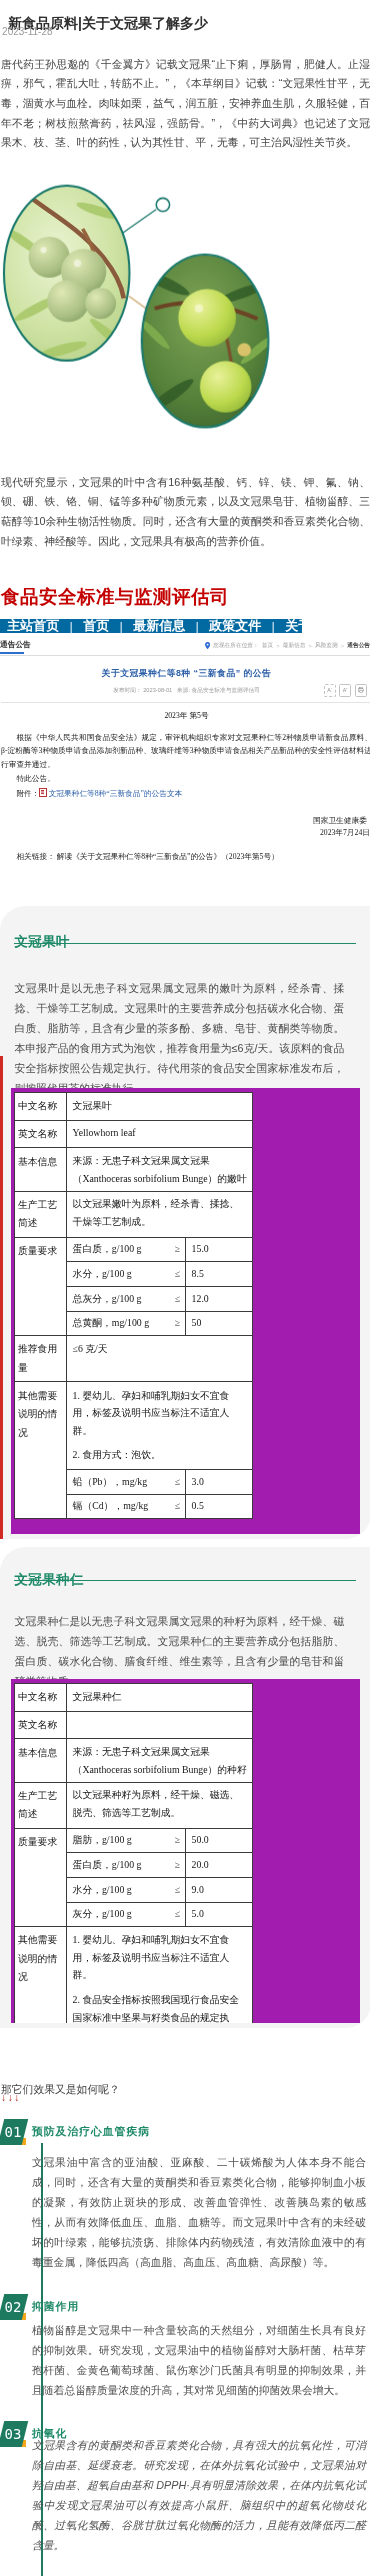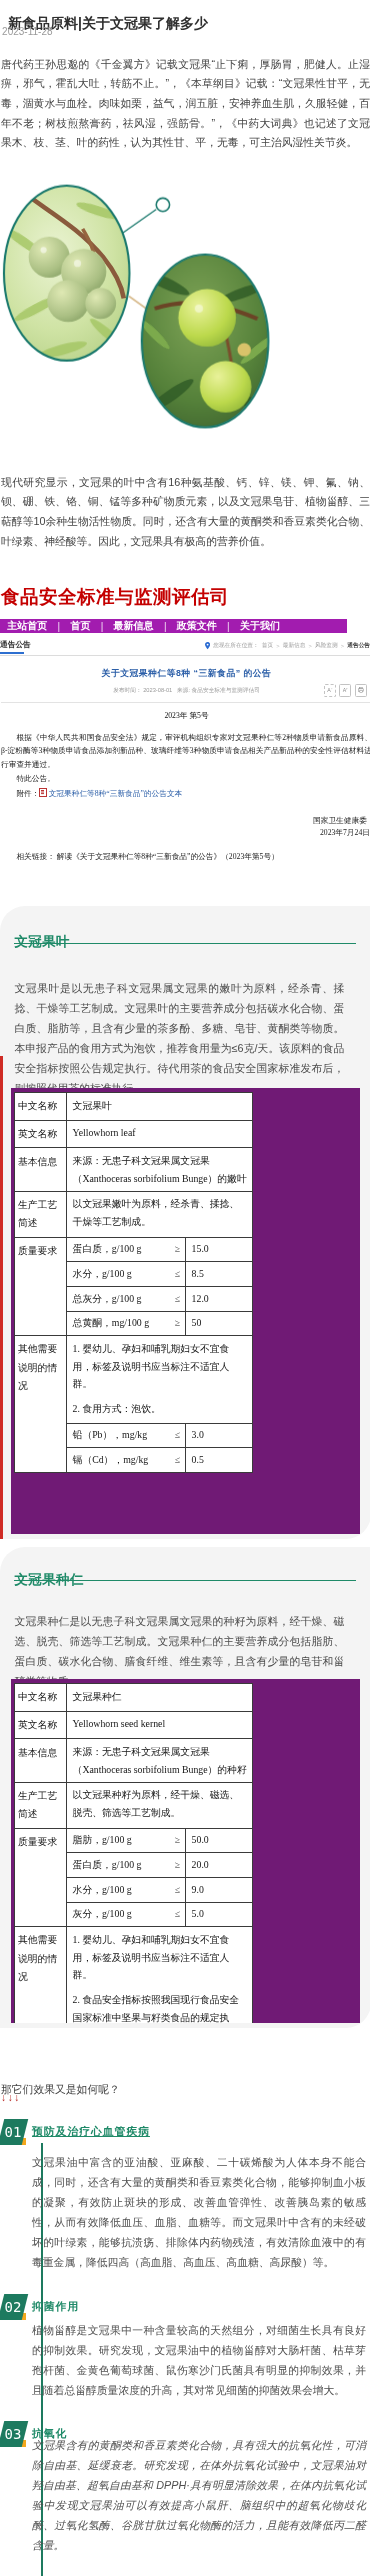--- a/index.html
+++ b/index.html
@@ -9,22 +9,22 @@
 
   
   .a-title{top:5.2px;left:8px;width:367px;font-size:14px;font-weight:700;color:#2f2f2f;}
   .a-date{top:26px;left:2.1px;font-size:10px;color:#9a9a9a;}
   .a-para{left:1px;width:369px;font-size:10.8px;line-height:19.6px;color:#434343;text-align:justify;}
   .p-intro{top:44px;}
   .p-research{top:462px;}
 
   
   .dept-title{top:584px;left:1px;font-size:18.5px;font-weight:900;color:#c40000;letter-spacing:0.5px;}
-  .gov-nav{top:619px;left:0;width:347px;height:14.4px;background:#a21caf;display:flex;align-items:center;
-           padding-left:7.2px;box-sizing:border-box;color:#fff;font-size:10px;font-weight:700;}
+  .gov-nav{top:619px;left:0;width:302px;height:14.4px;background:#0369a1;display:flex;align-items:center;
+           padding-left:7.2px;box-sizing:border-box;color:#fff;font-size:13px;font-weight:700;}
   .gov-nav .sep{margin:0 10.3px;font-weight:400;opacity:.85;}
   .nav-item{cursor:pointer;white-space:nowrap;}
   .tab-label{top:640px;left:0;font-size:7.7px;font-weight:700;color:#333;}
   .tab-underline{top:652px;left:0;width:24px;height:1.5px;background:#2d6fd0;}
   .tabrow-line{top:655px;left:0;width:371px;height:0.5px;background:#dcdcdc;}
   .breadcrumb{top:642px;right:1px;font-size:5.7px;color:#999;display:flex;align-items:center;gap:3.1px;white-space:nowrap;}
   .breadcrumb .crumb-last{font-weight:700;color:#444;}
   .notice-card{top:660px;left:1px;width:371px;height:222px;background:#fff;box-sizing:border-box;padding:0 0;
                font-family:"Liberation Serif","DejaVu Serif",serif;color:#222;}
   .n-title{margin:8.2px 0 0;text-align:center;font-family:"Liberation Sans","DejaVu Sans",sans-serif;
@@ -48,21 +48,21 @@
   .n-right2{margin-top:2.6px;text-align:right;font-size:7.7px;padding-right:2.1px;}
   .n-related{margin-top:13.4px;font-size:7.7px;text-indent:2em;}
 
   
   .gcard{left:0;width:371px;background:#f4f4f4;border-radius:25px 0 25px 0;}
   #leaf-card{top:906px;height:633px;}
   #kernel-card{top:1547px;height:481px;}
   .c-title{position:absolute;left:14.4px;font-size:13.4px;font-weight:700;color:#1f8a68;letter-spacing:0.5px;}
   .c-underline{position:absolute;left:14.4px;right:15.5px;height:1px;background:#1f8a68;}
   .c-para{position:absolute;left:14.4px;width:330px;font-size:10.8px;line-height:20px;color:#4a4a4a;text-align:justify;}
-  .white-block{position:absolute;left:11.3px;right:11.3px;background:#701a75;overflow:hidden;}
+  .white-block{position:absolute;left:11.3px;right:11.3px;background:#a21caf;overflow:hidden;}
   .dtable{margin:4.1px 0 0 3.1px;width:239px;border:1px solid #3a3a3a;box-sizing:border-box;
           font-family:"Liberation Serif","DejaVu Serif",serif;font-size:9.8px;color:#141414;background:#fff;}
   .trow{display:flex;}
   .trow + .trow{border-top:0.8px solid #3a3a3a;}
   .tlabel{width:52px;flex:0 0 52px;padding:4.1px 2.6px;border-right:0.8px solid #3a3a3a;line-height:18.5px;box-sizing:border-box;}
   .tcontent{flex:1;min-width:0;}
   .ttext,.tnote{padding:3.6px 5.2px;line-height:17.5px;}
   .tnote{padding-top:2.1px;padding-bottom:5.2px;}
   .tnote:first-child{padding-top:4.1px;}
   .specrow{display:flex;border-top:0.8px solid #3a3a3a;justify-content:flex-end;}
@@ -289,20 +289,26 @@
               <div class="specrow">
                 <div class="specname">
                   <span>总黄酮，mg/100 g</span>
                   <span>≥</span>
                 </div>
                 <div class="specval">50</div>
               </div>
             </div>
           </div>
           <div class="trow">
+            <div class="tlabel">推荐食用量</div>
+            <div class="tcontent">
+              <div class="ttext">≤6 克/天</div>
+            </div>
+          </div>
+          <div class="trow">
             <div class="tlabel">其他需要说明的情况</div>
             <div class="tcontent">
               <div class="tnote">1. 婴幼儿、孕妇和哺乳期妇女不宜食用，标签及说明书应当标注不适宜人群。</div>
               <div class="tnote">2. 食用方式：泡饮。</div>
               <div class="specrow">
                 <div class="specname">
                   <span>铅（Pb），mg/kg</span>
                   <span>≤</span>
                 </div>
                 <div class="specval">3.0</div>
@@ -329,23 +335,20 @@
     <div class="white-block" style="top:132px;height:344px;">
       <div class="dtable" id="kernel-table">
           <div class="trow">
             <div class="tlabel">中文名称</div>
             <div class="tcontent">
               <div class="ttext">文冠果种仁</div>
             </div>
           </div>
           <div class="trow">
             <div class="tlabel">英文名称</div>
-            <div class="tcontent">
-              <div class="ttext">Yellowhorn seed kernel</div>
-            </div>
           </div>
           <div class="trow">
             <div class="tlabel">基本信息</div>
             <div class="tcontent">
               <div class="ttext">来源：无患子科文冠果属文冠果（Xanthoceras sorbifolium Bunge）的种籽</div>
             </div>
           </div>
           <div class="trow">
             <div class="tlabel">生产工艺简述</div>
             <div class="tcontent">
@@ -398,21 +401,21 @@
 
   <p class="abs question">那它们效果又是如何呢？</p>
   <div class="abs arrows">↓↓↓</div>
   <div class="abs v-line"></div>
   <div id="benefits">
       <div class="benefit" style="top: 2119px;">
         <span class="psq"></span>
         <div class="pgram">
           <span>01</span>
         </div>
-        <h4 class="b-title" style="margin: 0px; text-decoration: underline;">预防及治疗心血管疾病</h4>
+        <h4 class="b-title" style="margin: 0px;">预防及治疗心血管疾病</h4>
         <p class="b-text" style="top: 33px; margin: 0px;">文冠果油中富含的亚油酸、亚麻酸、二十碳烯酸为人体本身不能合成，同时，还含有大量的黄酮类和香豆素类化合物，能够抑制血小板的凝聚，有效防止斑块的形成、改善血管弹性、改善胰岛素的敏感性，从而有效降低血压、血脂、血糖等。而文冠果叶中含有的未经破坏的叶绿素，能够抗溃疡、排除体内药物残渣，有效清除血液中的有毒重金属，降低四高（高血脂、高血压、高血糖、高尿酸）等。</p>
       </div>
       <div class="benefit" style="top: 2294px;">
         <span class="psq"></span>
         <div class="pgram">
           <span>02</span>
         </div>
         <h4 class="b-title" style="margin: 0px;">抑菌作用</h4>
         <p class="b-text" style="top: 26px; margin: 0px;">植物甾醇是文冠果中一种含量较高的天然组分，对细菌生长具有良好的抑制效果。研究发现，文冠果油中的植物甾醇对大肠杆菌、枯草芽孢杆菌、金黄色葡萄球菌、鼠伤寒沙门氏菌具有明显的抑制效果，并且随着总甾醇质量浓度的升高，其对常见细菌的抑菌效果会增大。</p>
       </div>

